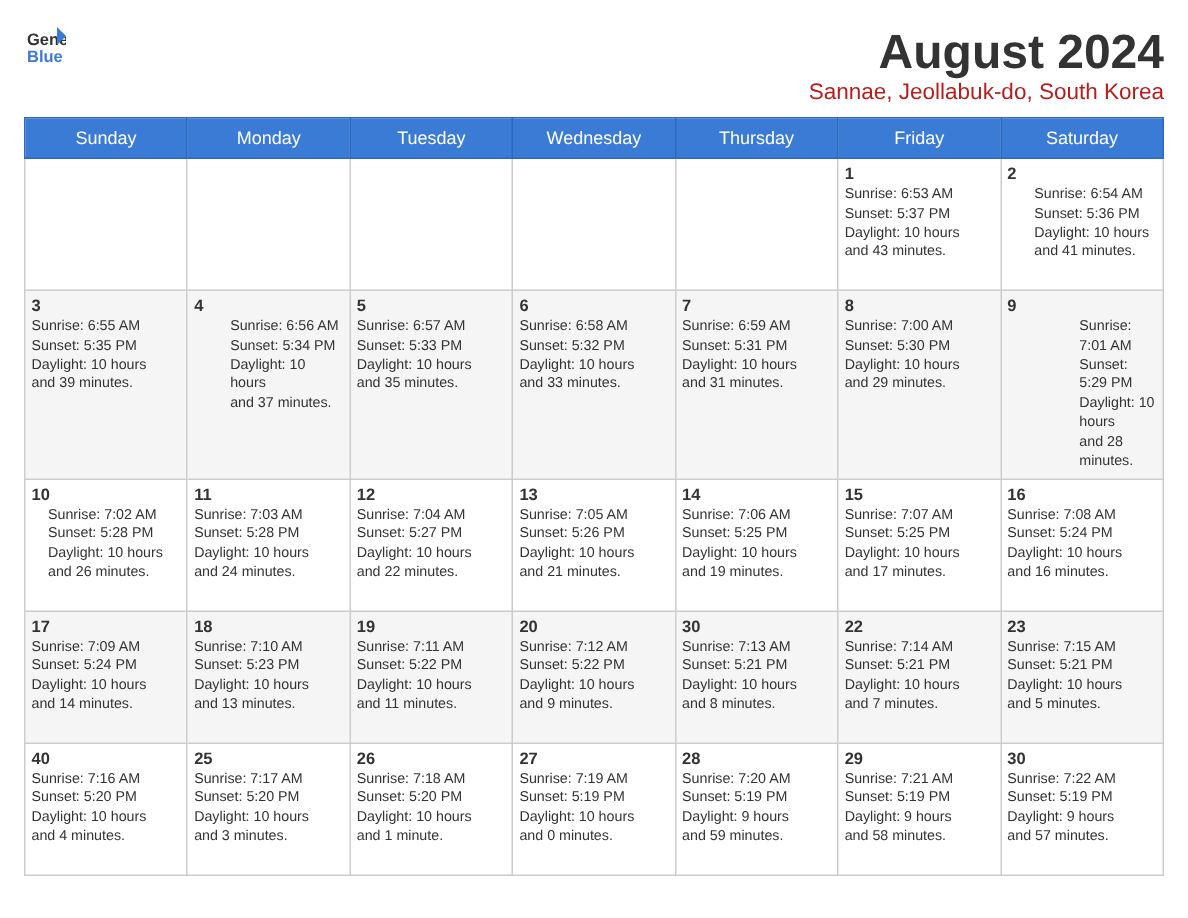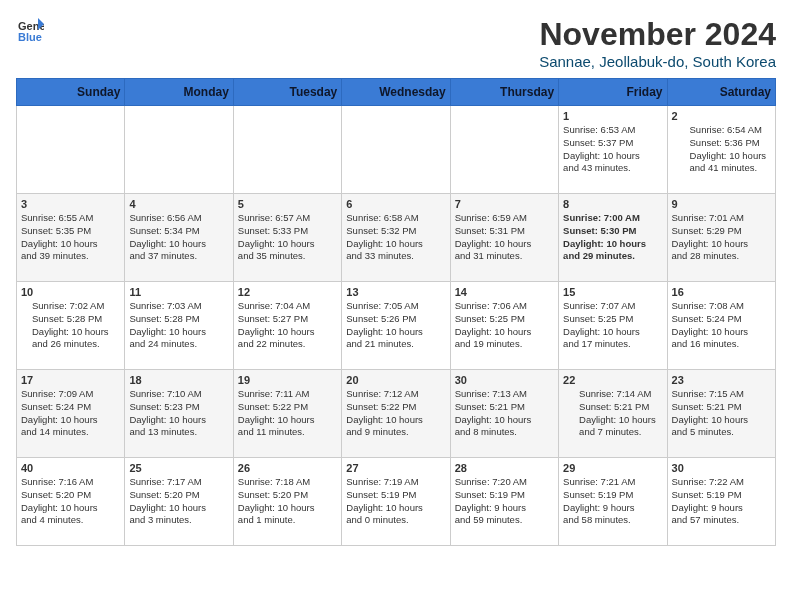--- a/index.html
+++ b/index.html
@@ -28,33 +28,33 @@
     .title-block {
       text-align: right;
     }
     .month-title {
       font-size: 32px;
       font-weight: bold;
       color: #333;
     }
     .location-title {
       font-size: 15px;
-      color: #0c4a6e;
+      color: #b91c1c;
     }
     .calendar {
       width: 100%;
       border-collapse: collapse;
     }
     .calendar thead tr th {
       background: #3a7bd5;
-      color: #0f172a;
+      color: #ffffff;
       font-size: 12px;
-      font-weight: bold;
+      font-weight: normal;
       padding: 6px 4px;
-      text-align: right;
+      text-align: center;
       border: 1px solid #2d6abf;
     }
     .calendar tbody tr td {
       border: 1px solid #ccc;
       vertical-align: top;
       padding: 4px 4px;
       font-size: 10px;
       color: #333;
       width: calc(100%/7);
       min-height: 80px;
@@ -84,21 +84,21 @@
 
 <div class="header">
   <div class="logo">
     <svg class="logo-icon" viewBox="0 0 28 28" xmlns="http://www.w3.org/2000/svg">
       <text x="2" y="14" font-size="11" font-weight="bold" fill="#333">General</text>
       <text x="2" y="25" font-size="11" font-weight="bold" fill="#3a7bd5">Blue</text>
       <polygon points="22,2 28,8 22,14" fill="#3a7bd5"></polygon>
     </svg>
   </div>
   <div class="title-block">
-    <div class="month-title">November 2024</div>
+    <div class="month-title">August 2024</div>
     <div class="location-title">Sannae, Jeollabuk-do, South Korea</div>
   </div>
 </div>
 
 <table class="calendar">
   <thead>
     <tr>
     <th>Sunday</th>
         <th>Monday</th>
         <th>Tuesday</th>
@@ -133,21 +133,21 @@
       <tr>
         <td>
           <span class="day-number">3</span>
           <div class="day-info" style="white-space: pre-line;">Sunrise: 6:55 AM
 Sunset: 5:35 PM
 Daylight: 10 hours
 and 39 minutes.</div>
         </td>
         <td>
           <span class="day-number">4</span>
-          <div class="day-info" style="white-space: pre-line;">Sunrise: 6:56 AM
+          <div class="day-info" style="white-space: pre-line; margin-left: 24px;">Sunrise: 6:56 AM
 Sunset: 5:34 PM
 Daylight: 10 hours
 and 37 minutes.</div>
         </td>
         <td>
           <span class="day-number">5</span>
           <div class="day-info" style="white-space: pre-line;">Sunrise: 6:57 AM
 Sunset: 5:33 PM
 Daylight: 10 hours
 and 35 minutes.</div>
@@ -161,28 +161,28 @@
         </td>
         <td>
           <span class="day-number">7</span>
           <div class="day-info" style="white-space: pre-line;">Sunrise: 6:59 AM
 Sunset: 5:31 PM
 Daylight: 10 hours
 and 31 minutes.</div>
         </td>
         <td>
           <span class="day-number">8</span>
-          <div class="day-info" style="white-space: pre-line; font-weight: bold;">Sunrise: 7:00 AM
+          <div class="day-info" style="white-space: pre-line;">Sunrise: 7:00 AM
 Sunset: 5:30 PM
 Daylight: 10 hours
 and 29 minutes.</div>
         </td>
         <td>
           <span class="day-number">9</span>
-          <div class="day-info" style="white-space: pre-line;">Sunrise: 7:01 AM
+          <div class="day-info" style="white-space: pre-line; margin-left: 48px;">Sunrise: 7:01 AM
 Sunset: 5:29 PM
 Daylight: 10 hours
 and 28 minutes.</div>
         </td>
       </tr>
       <tr>
         <td>
           <span class="day-number">10</span>
           <div class="day-info" style="white-space: pre-line; margin-left: 11px;">Sunrise: 7:02 AM
 Sunset: 5:28 PM
@@ -263,21 +263,21 @@
         </td>
         <td>
           <span class="day-number">30</span>
           <div class="day-info" style="white-space: pre-line;">Sunrise: 7:13 AM
 Sunset: 5:21 PM
 Daylight: 10 hours
 and 8 minutes.</div>
         </td>
         <td>
           <span class="day-number">22</span>
-          <div class="day-info" style="white-space: pre-line; margin-left: 16px;">Sunrise: 7:14 AM
+          <div class="day-info" style="white-space: pre-line;">Sunrise: 7:14 AM
 Sunset: 5:21 PM
 Daylight: 10 hours
 and 7 minutes.</div>
         </td>
         <td>
           <span class="day-number">23</span>
           <div class="day-info" style="white-space: pre-line;">Sunrise: 7:15 AM
 Sunset: 5:21 PM
 Daylight: 10 hours
 and 5 minutes.</div>

